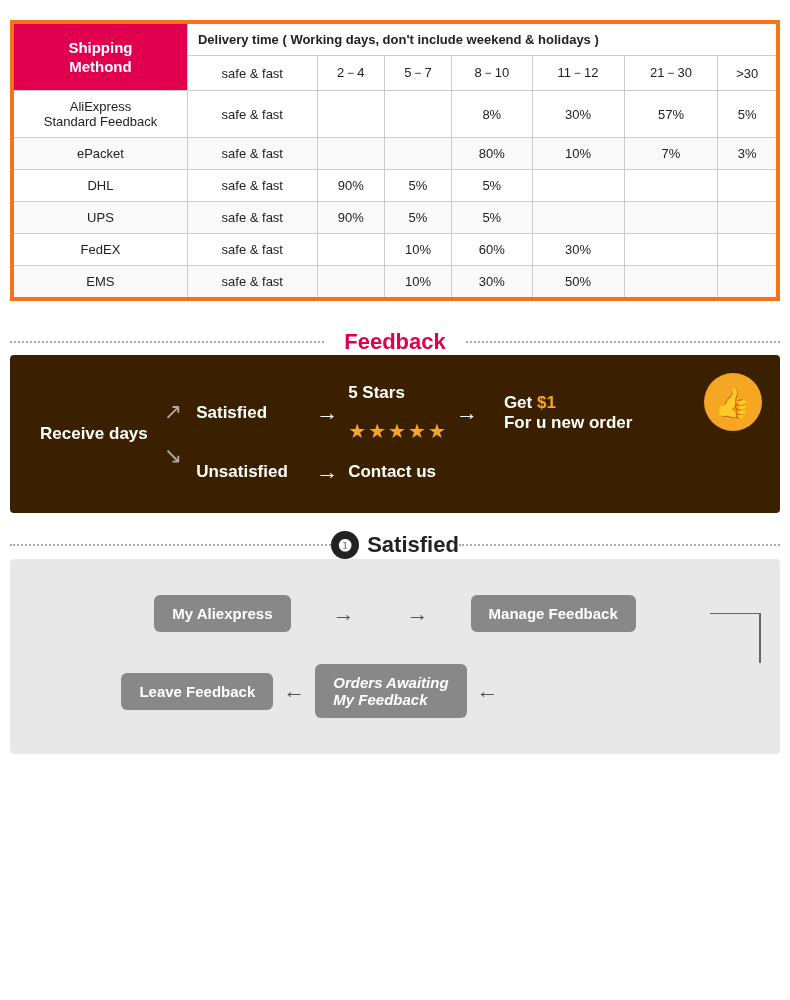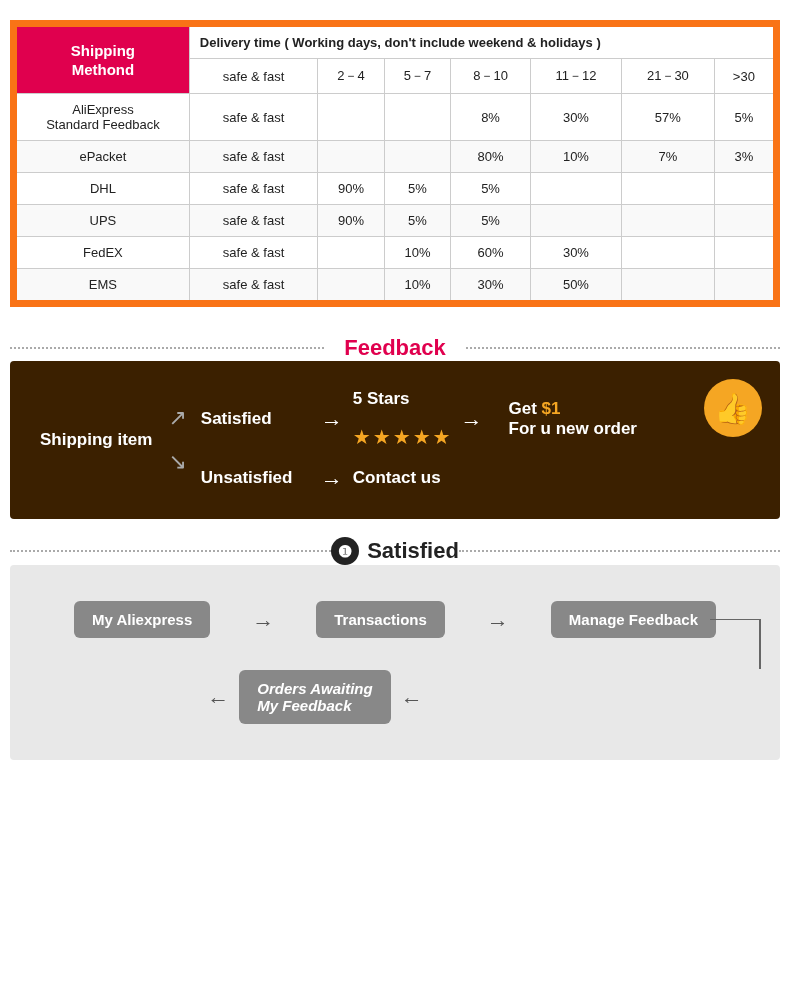--- a/index.html
+++ b/index.html
@@ -11,21 +11,21 @@
       color: #222;
     }
 
     
     .shipping-section {
       padding: 20px 10px 10px 10px;
     }
     .shipping-table {
       width: 100%;
       border-collapse: collapse;
-      border: 7px solid #f97316;
+      border: 4px solid #f97316;
     }
     .shipping-table th, .shipping-table td {
       border: 1px solid #ccc;
       text-align: center;
       padding: 8px 4px;
       font-size: 13px;
     }
     .shipping-table .header-main {
       background: #e0004e;
       color: #fff;
@@ -297,21 +297,21 @@
 </div>
 
 <div class="section-title-row">
   <div class="dotted-line"></div>
   <span class="section-title">Feedback</span>
   <div class="dotted-line"></div>
 </div>
 
 <div class="feedback-diagram">
   <div class="diagram-inner">
-    <span class="receive-label">Shipping item</span>
+    <span class="receive-label">Receive days</span>
 
     <div style="display:flex;flex-direction:column;align-items:flex-start;margin-right:8px;gap:18px;">
       <div style="color:#aaa;font-size:22px;padding-left:6px;">↗</div>
       <div style="color:#aaa;font-size:22px;padding-left:6px;">↘</div>
     </div>
     <div class="branches">
 
       <div class="branch">
         <span class="branch-label">Satisfied</span>
         <span class="arrow-right">→</span>
@@ -352,38 +352,38 @@
   <div class="dotted-line"></div>
 </div>
 
 <div class="flow-section">
 
   <div style="display:flex;align-items:center;justify-content:center;position:relative;gap:32px;">
     <div class="flow-box">
       <span>My Aliexpress</span>
     </div>
     <span class="flow-arrow">→</span>
-    <div class="flow-box">
-      <span>Transactions</span>
-    </div>
     <span class="flow-arrow">→</span>
     <div class="flow-box">
       <span>Manage Feedback</span>
     </div>
 
     <svg width="60" height="50" style="position:absolute;right:-10px;top:18px;">
       <polyline points="0,0 50,0 50,50" fill="none" stroke="#666" stroke-width="2"></polyline>
     </svg>
   </div>
 
   <div style="display:flex;align-items:center;justify-content:center;margin-top:32px;position:relative;">
 
     <svg width="60" height="50" style="position:absolute;right:-10px;bottom:18px;">
       <polyline points="50,0 50,-20" fill="none" stroke="#666" stroke-width="2"></polyline>
     </svg>
+    <div class="flow-box">
+      <span>Leave Feedback</span>
+    </div>
     <span class="flow-arrow">←</span>
     <div class="flow-box" style="font-style:italic;">
       <span style="white-space:pre-line;">Orders Awaiting
 My Feedback</span>
     </div>
     <span class="flow-arrow">←</span>
 
     <div style="min-width:160px;"></div>
   </div>
 </div>

